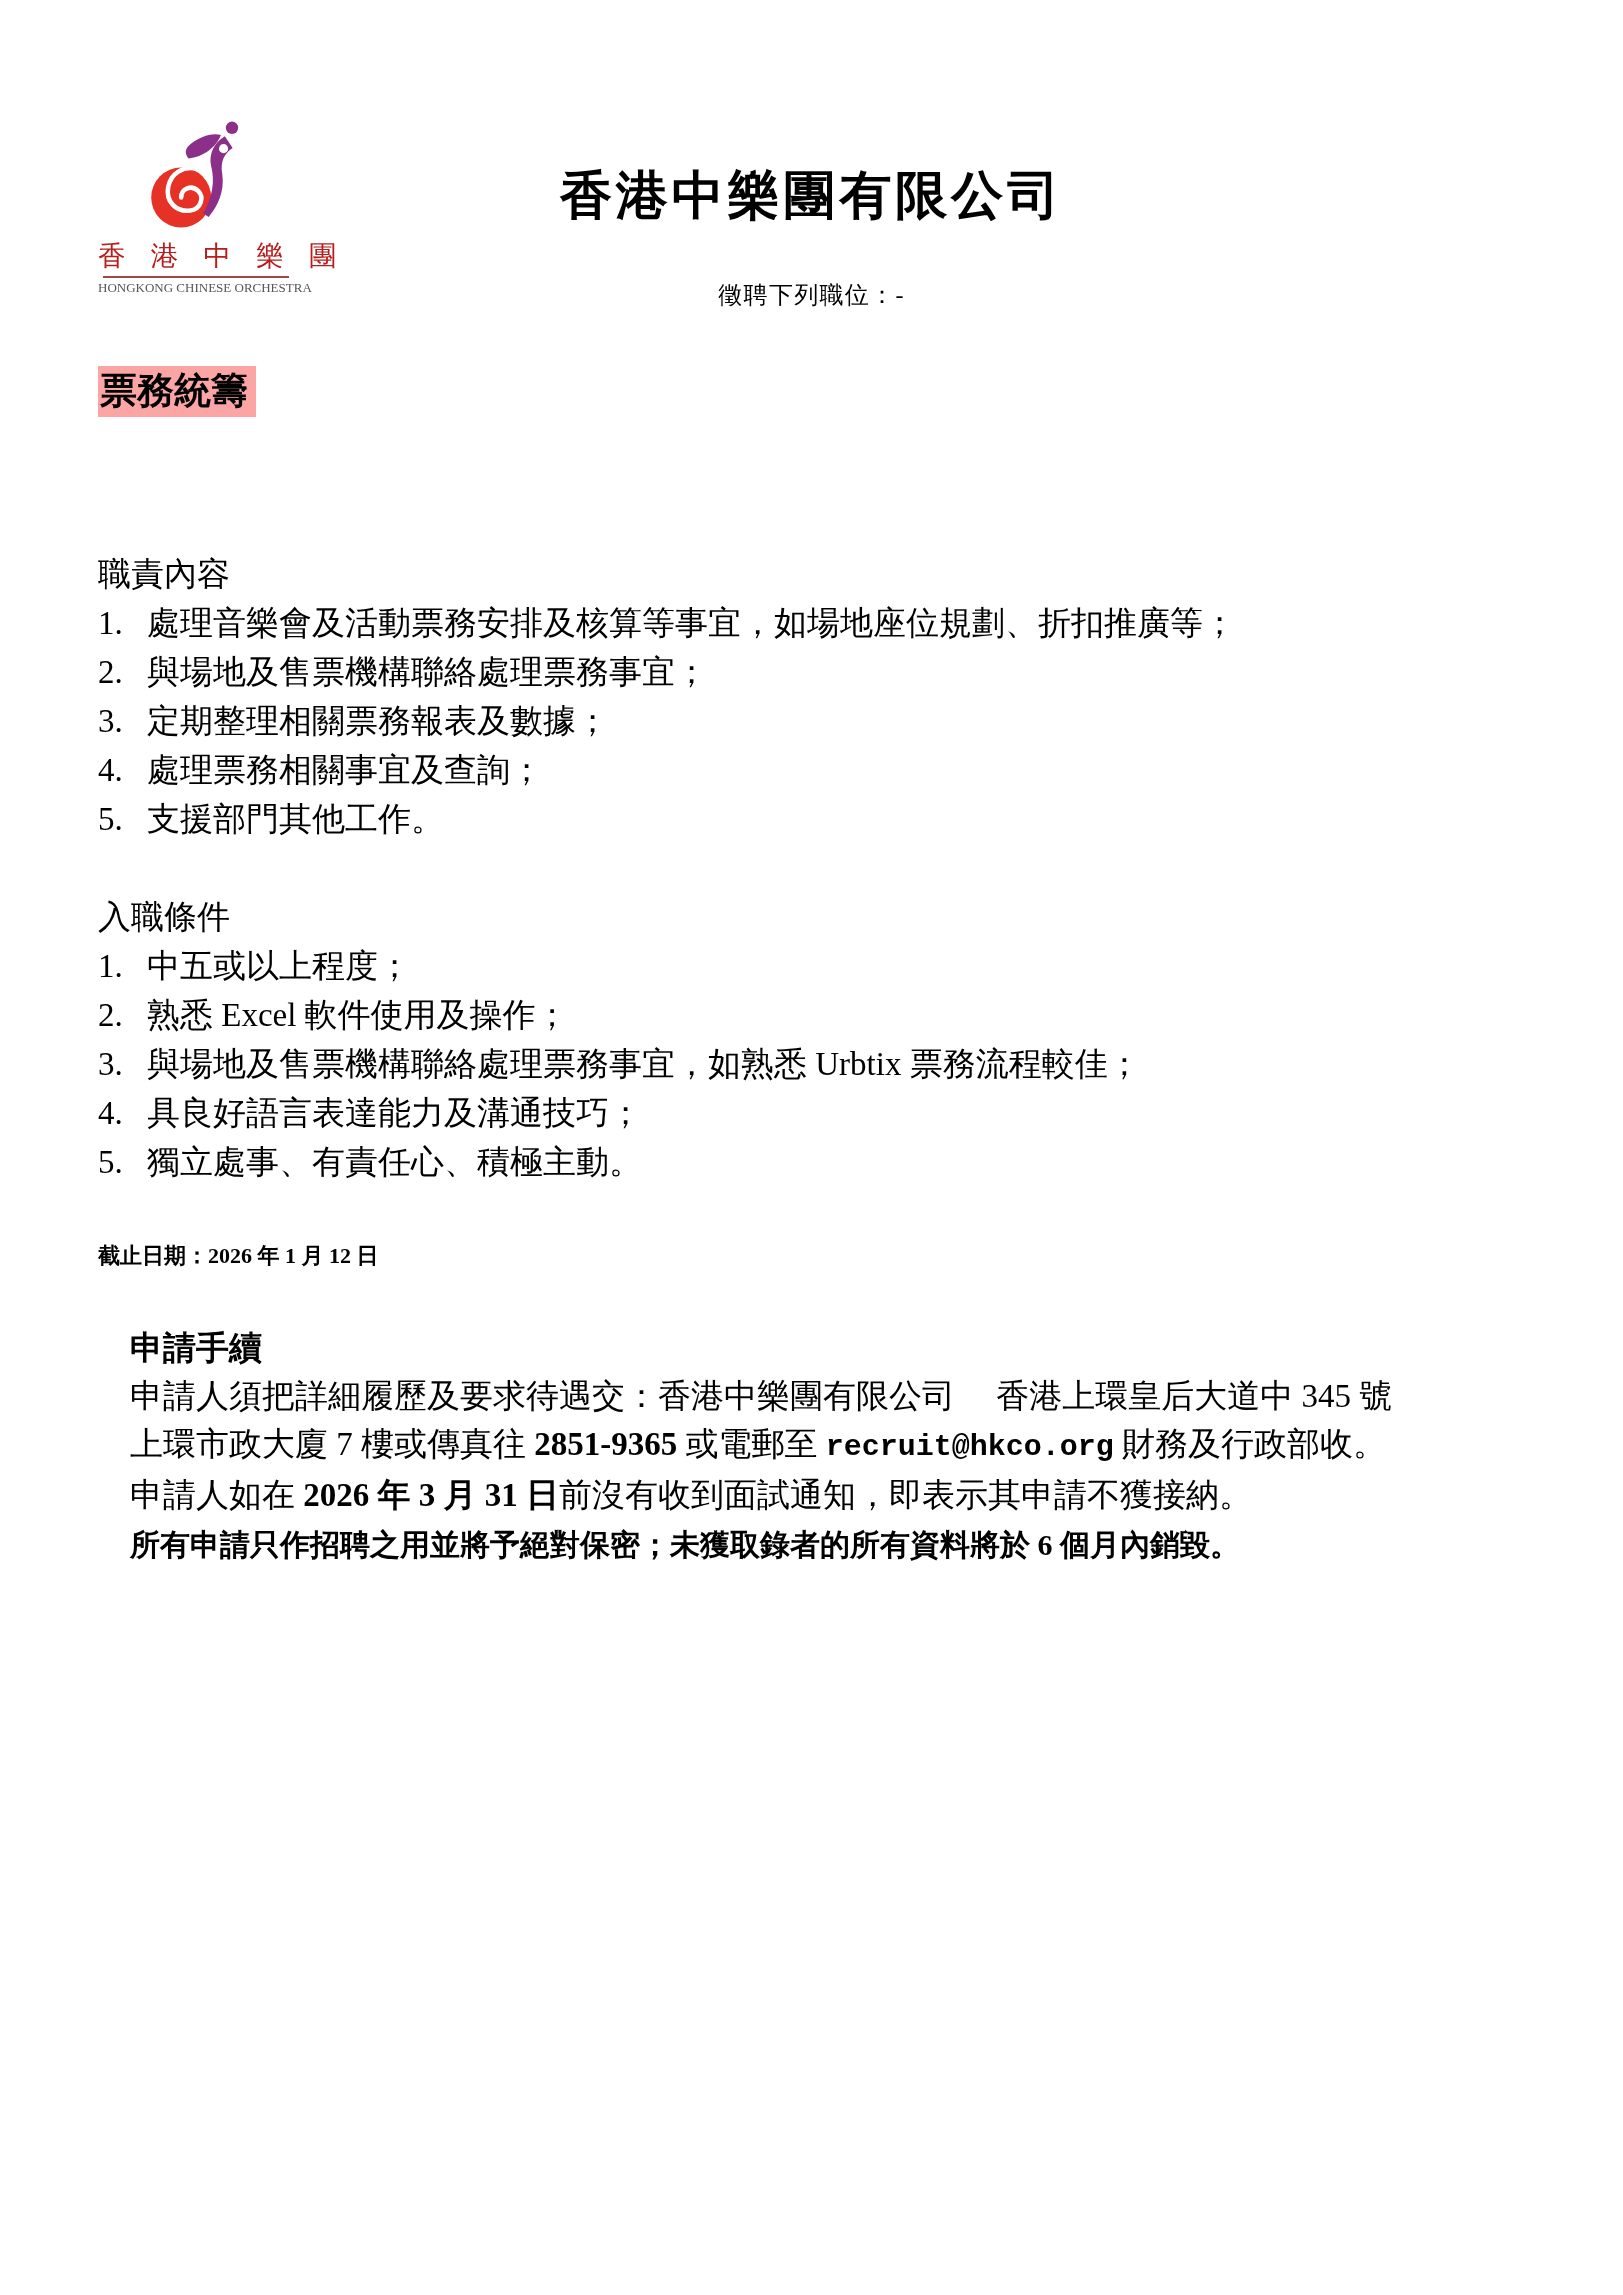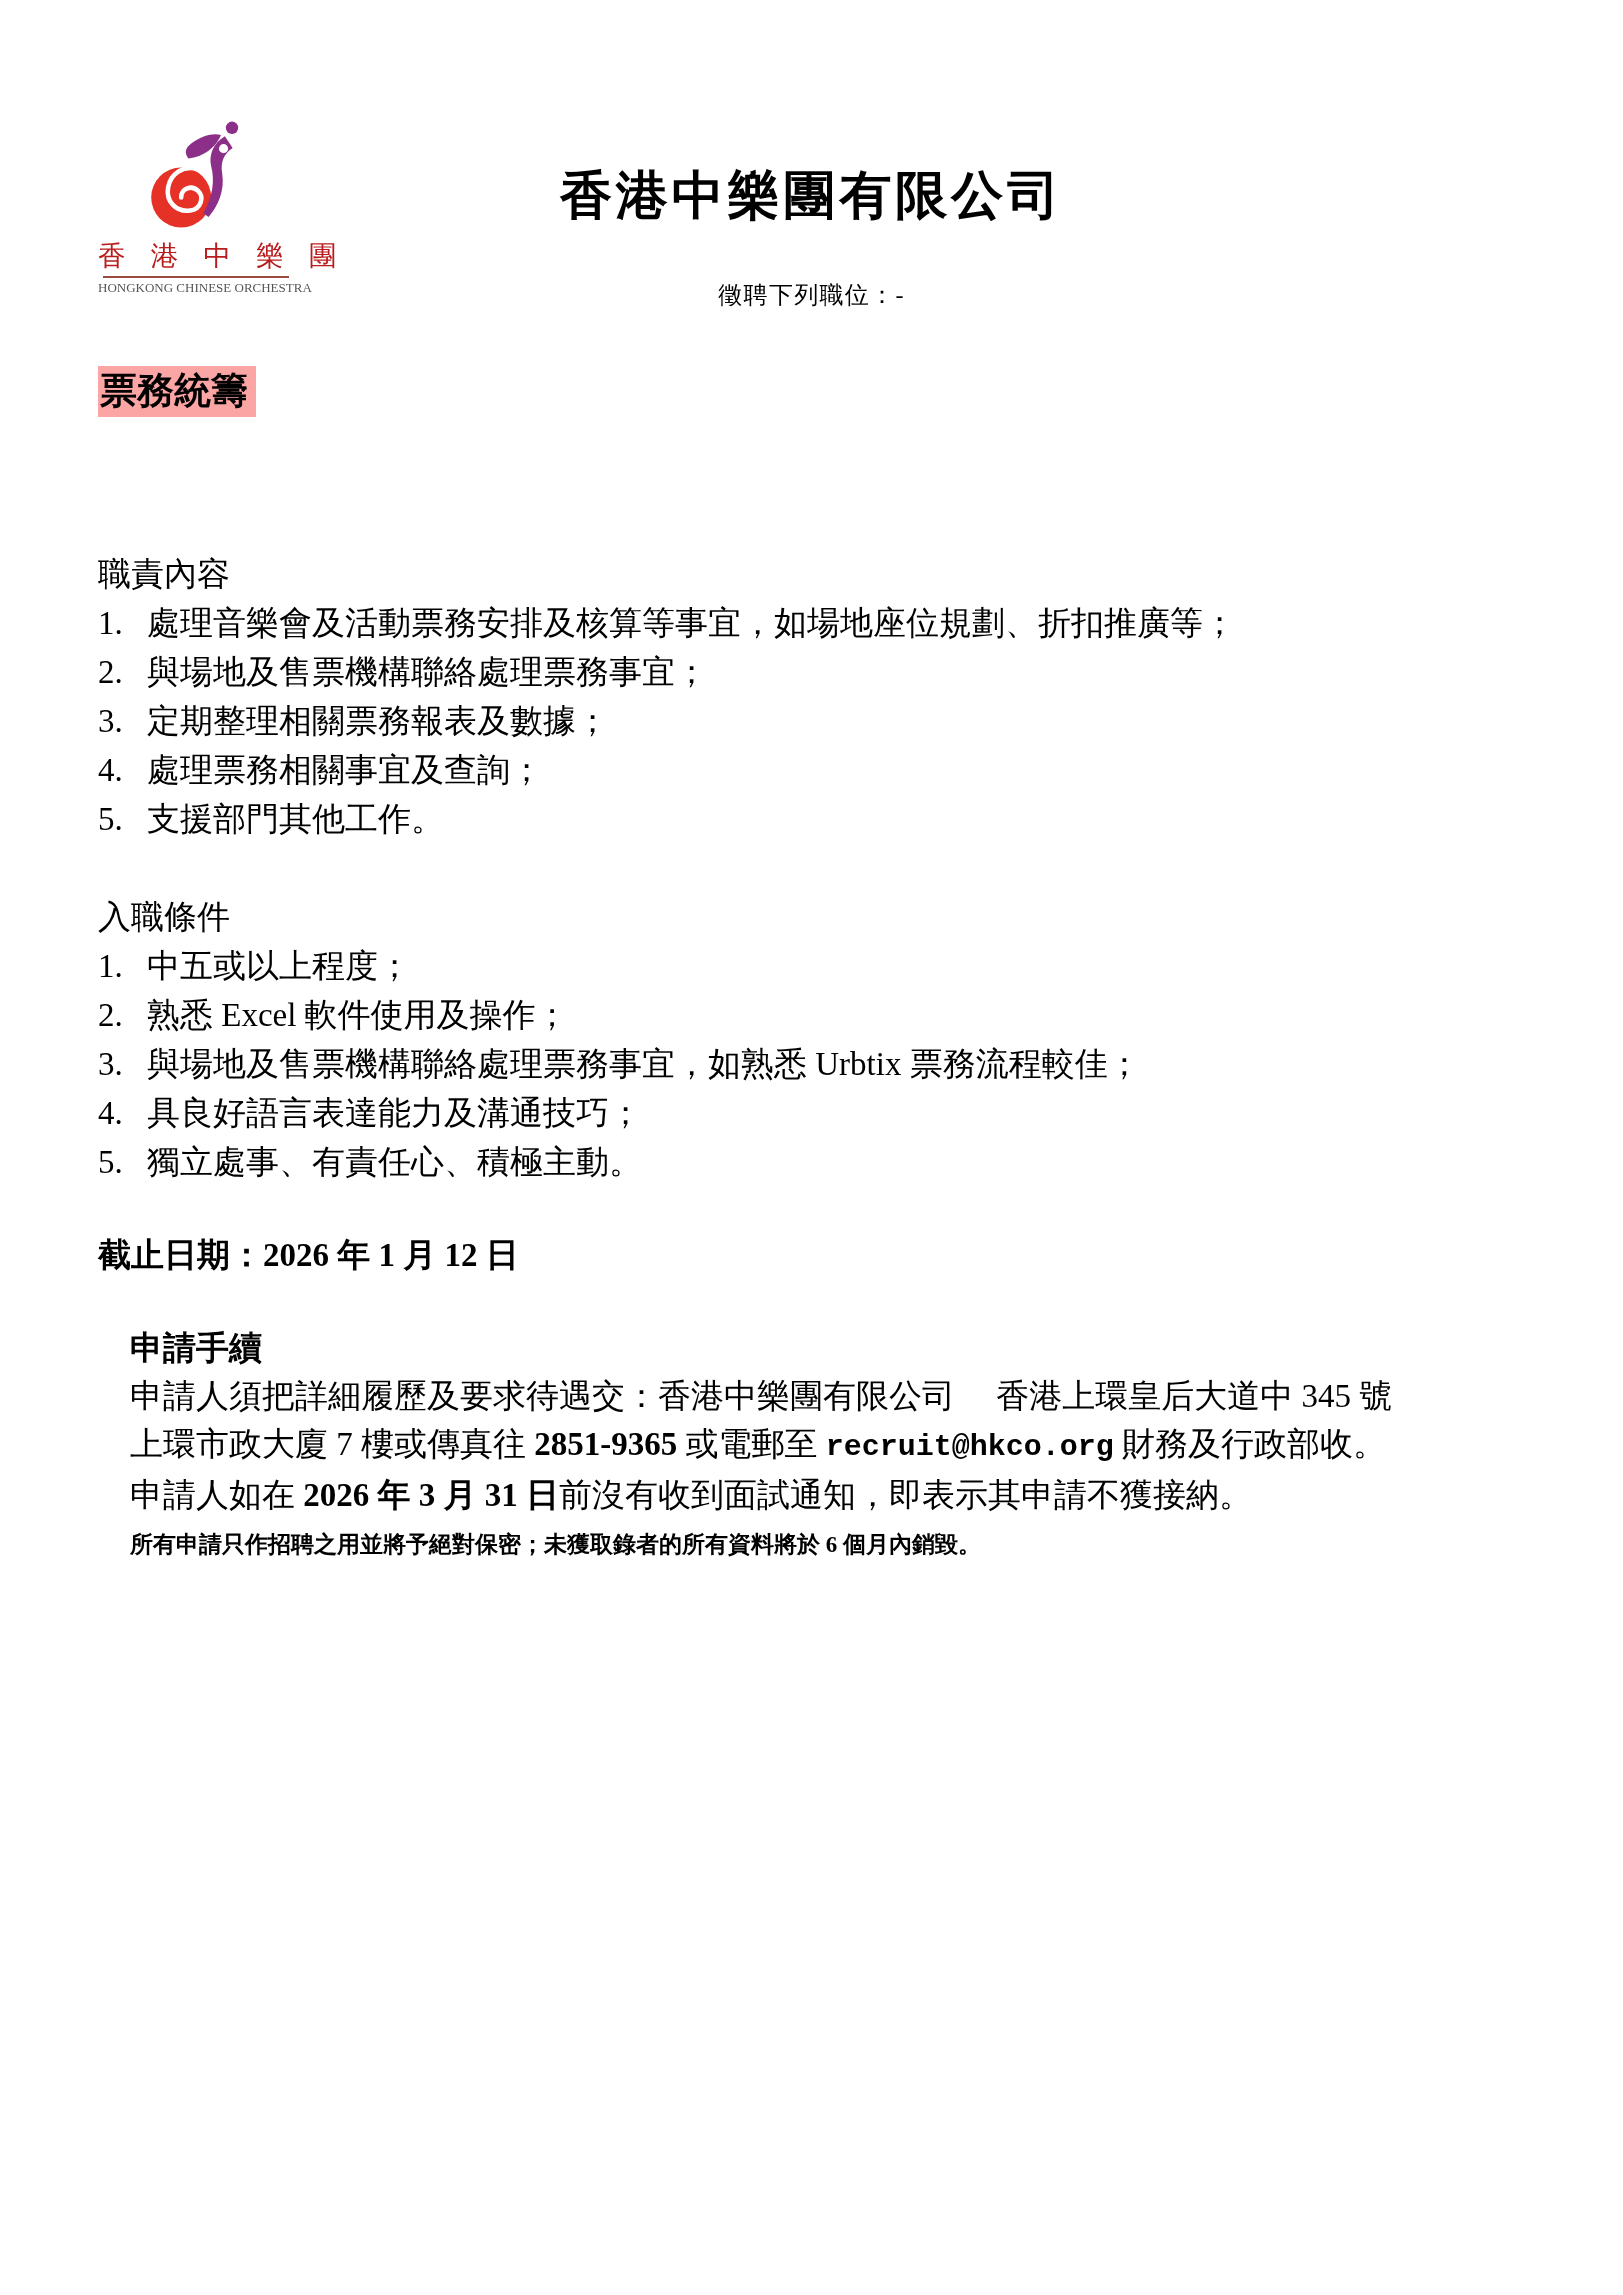--- a/index.html
+++ b/index.html
@@ -44,31 +44,31 @@
   
   .section{position:absolute;left:98px;width:1328px;font-size:33px;}
   .sec-heading{font-weight:normal;line-height:49px;}
   .num-list{margin:0;padding:0;list-style:none;}
   .num-row{display:flex;line-height:49px;}
   .num-cell{width:49px;flex:0 0 49px;}
   .txt-cell{flex:1;white-space:nowrap;}
   .bold{font-weight:bold;}
   .deadline{
     position:absolute;left:98px;top:1231px;
-    font-size:33px;font-weight:bold;line-height:49px;white-space:nowrap;
+    font-size:22px;font-weight:bold;line-height:49px;white-space:nowrap;
   }
   .apply{position:absolute;left:98px;top:1325px;width:1328px;font-size:33px;margin-left:32px;}
   .apply-heading{font-weight:bold;line-height:47px;}
   .apply-line{line-height:48px;white-space:nowrap;}
   .email{
     font-family:Liberation Mono, monospace;
     font-weight:bold;font-size:30px;
   }
   .apply-note{
-    font-size:23px;font-weight:bold;line-height:46px;
+    font-size:30px;font-weight:bold;line-height:46px;
     margin-top:2.6px;white-space:nowrap;
   }
 </style>
 </head>
 <body>
 
 <div class="page">
 
   <div class="logo">
     <svg class="logo-art" width="101" height="116" viewBox="0 0 155 178">

